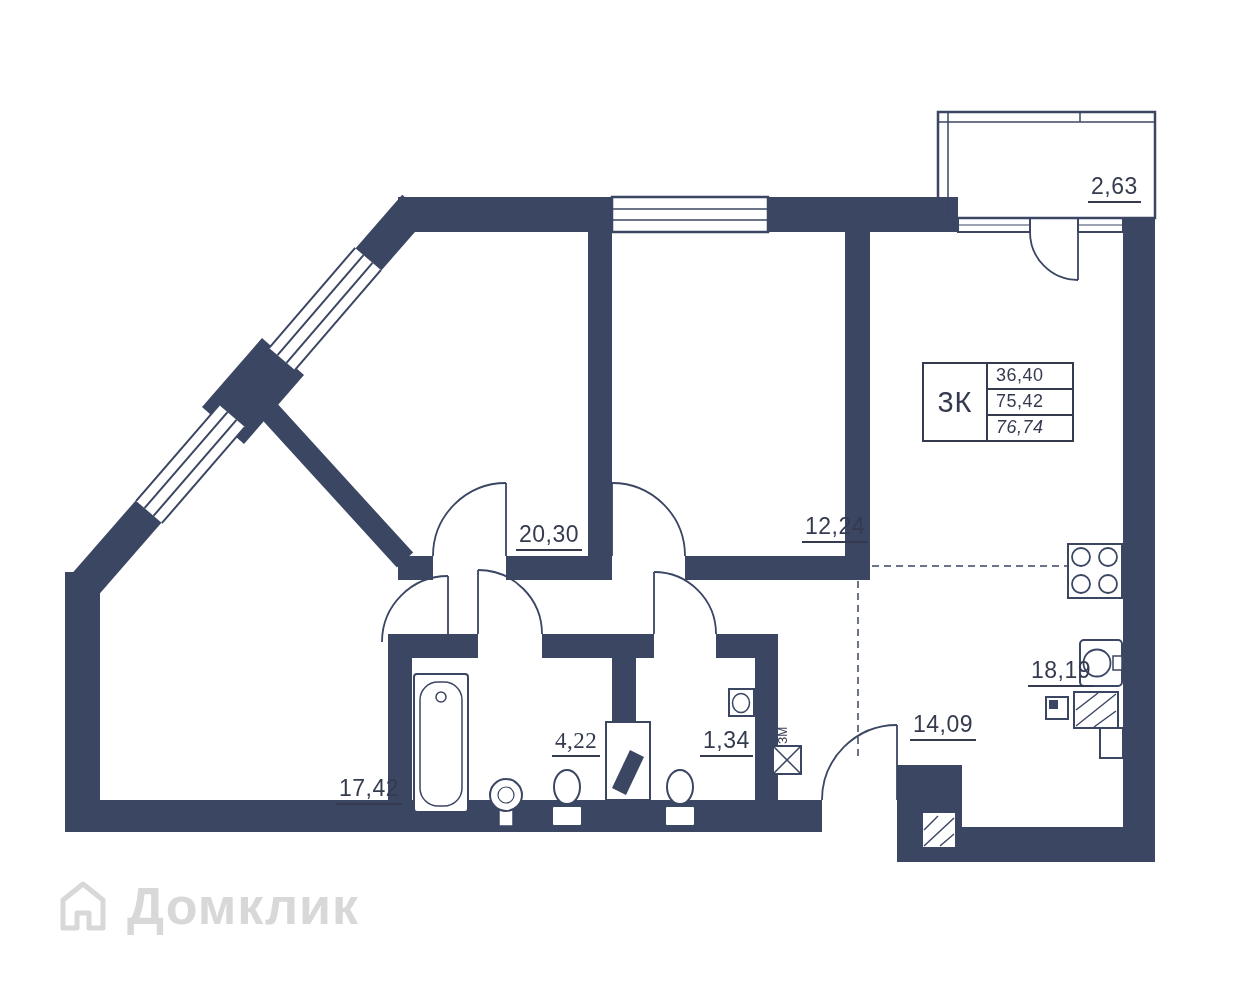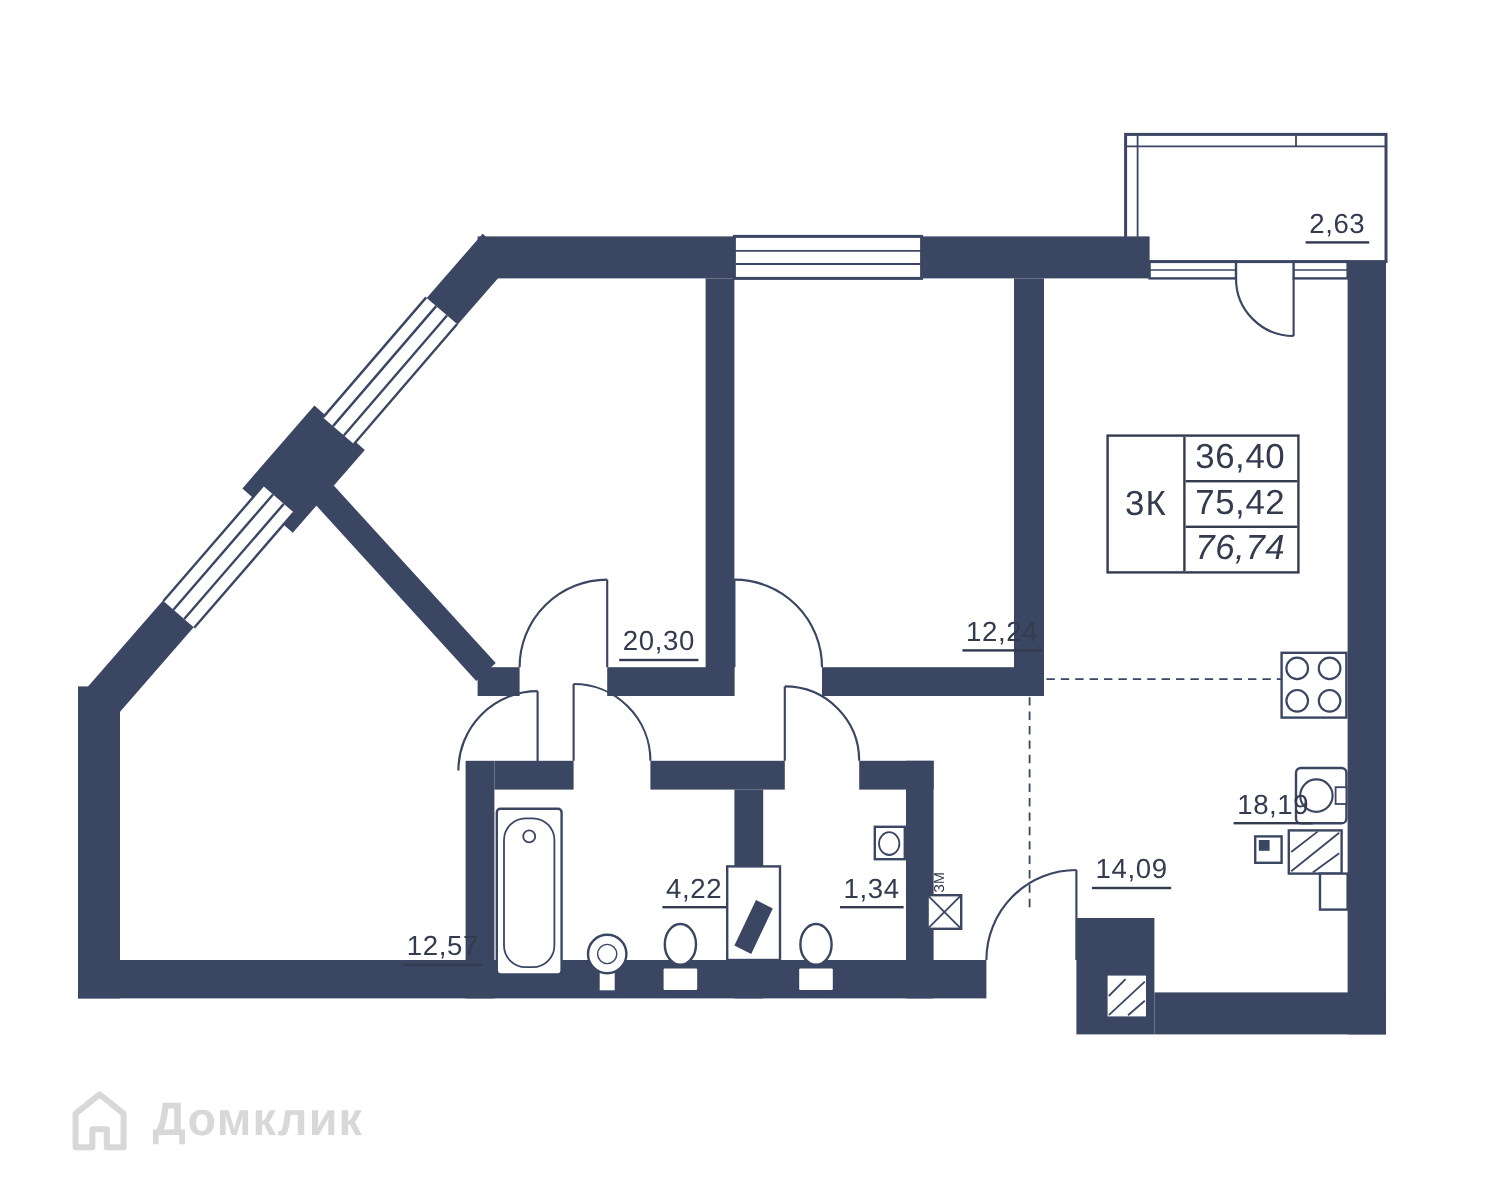--- a/index.html
+++ b/index.html
@@ -21,27 +21,27 @@
   .legend{
     position:absolute;left:922px;top:362px;display:flex;background:#fff;
     border:2px solid var(--text);color:var(--text);
   }
   .legend-type{
     width:62px;display:flex;align-items:center;justify-content:center;
     font-size:29px;border-right:2px solid var(--text);letter-spacing:1px;
   }
   .legend-values{display:flex;flex-direction:column;min-width:84px;}
   .legend-value{
-    font-size:29px;padding:1px 10px 2px 8px;border-bottom:2px solid var(--text);
+    font-size:18px;padding:1px 10px 2px 8px;border-bottom:2px solid var(--text);
     letter-spacing:0.5px;
   }
   .legend-value:last-child{border-bottom:none;font-style:italic;}
   .watermark{
-    position:absolute;left:55px;top:906px;display:flex;align-items:center;gap:16px;
-    color:var(--watermark);font-size:39px;font-weight:bold;letter-spacing:1px;text-align:right;
+    position:absolute;left:55px;top:876px;display:flex;align-items:center;gap:16px;
+    color:var(--watermark);font-size:52px;font-weight:bold;letter-spacing:1px;text-align:right;
   }
 </style>
 </head>
 <body>
 
 <div class="canvas">
 
   <svg class="plan-svg" width="1240" height="981" viewBox="0 0 1240 981">
 
     <g fill="var(--wall)" stroke="none">
@@ -229,22 +229,22 @@
     </g>
 
     <text x="787" y="744" transform="rotate(-90 787 744)" font-size="12" fill="var(--text)" font-family="Liberation Sans, sans-serif">ЗМ</text>
   </svg>
 
   <div class="area-label" style="left:1088px;top:174px;">2,63</div>
   <div class="area-label" style="left:516px;top:522px;">20,30</div>
   <div class="area-label" style="left:782px;top:514px;margin-left:20px;">12,24</div>
   <div class="area-label" style="left:1028px;top:658px;">18,19</div>
   <div class="area-label" style="left:878px;top:712px;margin-left:32px;">14,09</div>
-  <div class="area-label" style="left:336px;top:776px;">12,57</div>
-  <div class="area-label" style="left:552px;top:728px;">4,22</div>
+  <div class="area-label" style="left:336px;top:776px;">17,42</div>
+  <div class="area-label" style="left:552px;top:728px;font-family:Liberation Serif, serif;">4,22</div>
   <div class="area-label" style="left:700px;top:728px;">1,34</div>
 
   <div class="legend">
     <div class="legend-type">3К</div>
     <div class="legend-values">
       <div class="legend-value">36,40</div>
       <div class="legend-value">75,42</div>
       <div class="legend-value">76,74</div>
     </div>
   </div>

